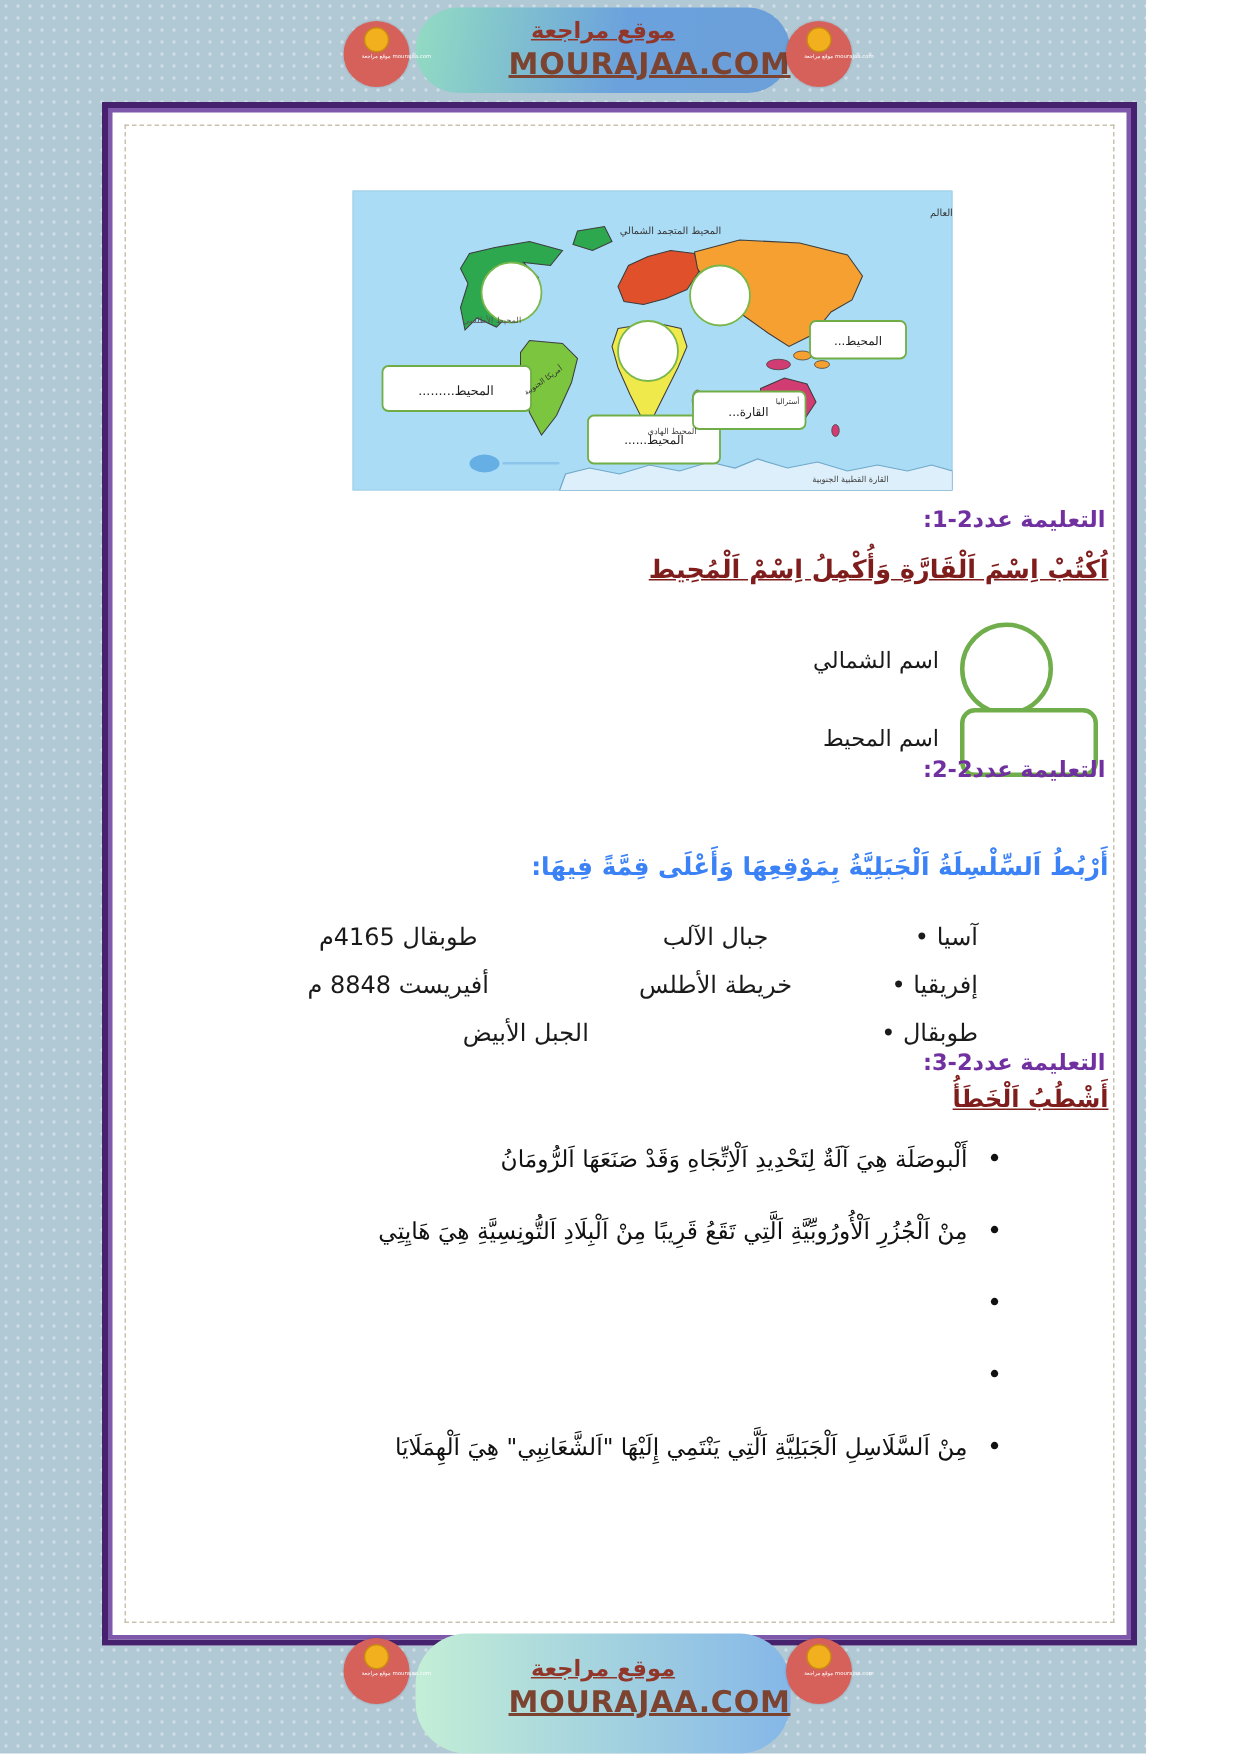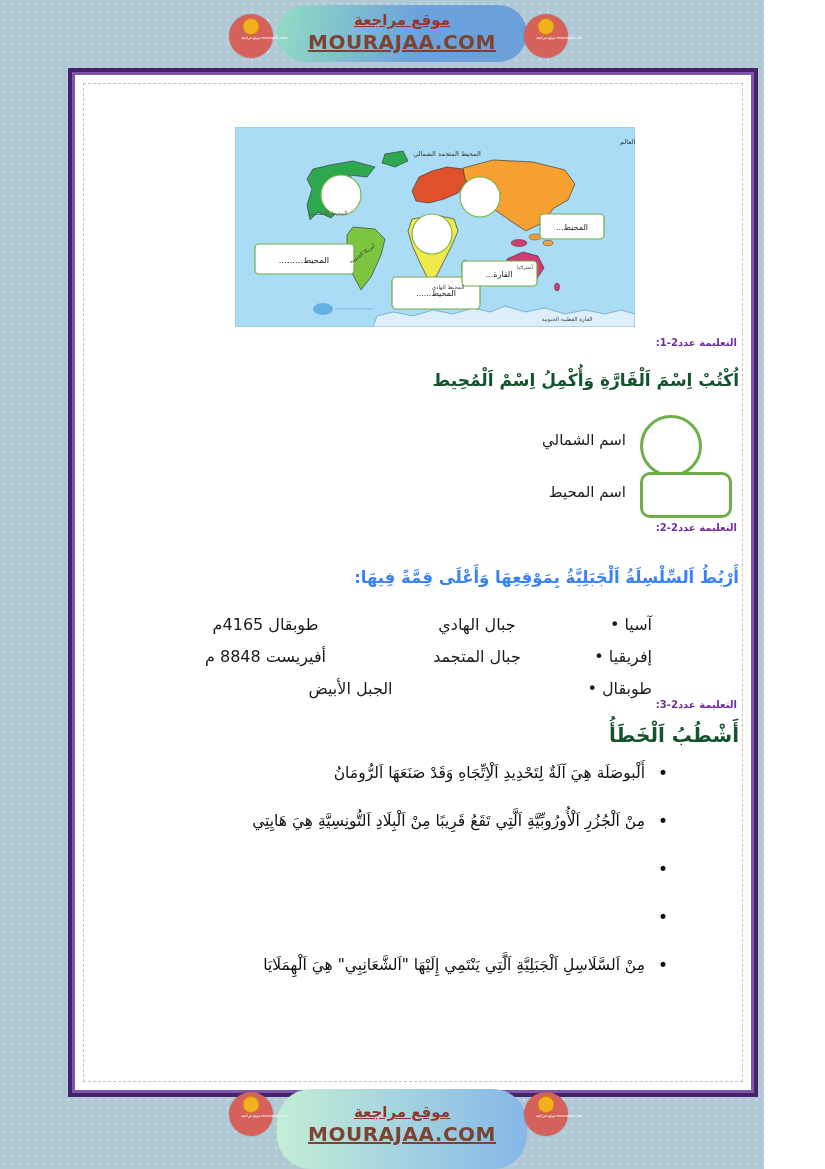--- a/index.html
+++ b/index.html
@@ -16,33 +16,33 @@
   .content{position:absolute;inset:7px;direction:rtl;}
   
   .pill{position:absolute;box-sizing:border-box;text-align:center;border-radius:34px;}
   .pill.header{left:277px;top:5px;width:250px;height:57px;padding-top:5px;
     background:linear-gradient(100deg,#93dcc2 0%,#6ba2dd 55%,#6b9fd9 100%);}
   .pill.footer{left:277px;top:1089px;width:250px;height:80px;padding-top:13px;
     background:linear-gradient(90deg,#c3eed6 0%,#85b7e8 100%);}
   .pill .ar{display:block;color:#93362a;font-weight:bold;font-size:15px;
     text-decoration:underline;line-height:20px;}
   .pill .en{display:block;color:#7c4330;font-weight:bold;font-size:20px;
-    letter-spacing:.5px;text-decoration:underline;line-height:24px;}
+    letter-spacing:.5px;text-decoration:underline;line-height:24px;text-align:right;}
   .logo{position:absolute;width:44px;height:44px;border-radius:50%;background:#d6605a;
     box-shadow:0 0 0 1px rgba(0,0,0,.05);text-align:center;}
   .logo .sun{position:absolute;left:50%;top:4px;transform:translateX(-50%);
     width:15px;height:15px;border-radius:50%;background:#f2b01e;border:1px solid #c98a12;}
   .logo .tx{position:absolute;left:0;right:0;top:22px;color:#fff;
     font-size:8px;line-height:8px;transform:scale(.45);transform-origin:center top;white-space:nowrap;}
   
   .map{position:absolute;left:156px;top:48px;width:400px;height:200px;}
   
   .abs{position:absolute;}
-  .sec-title{color:#7030a0;font-weight:bold;font-size:10px;}
-  .instr-blue{color:#14532d;font-weight:bold;font-size:17px;}
+  .sec-title{color:#7030a0;font-weight:bold;font-size:15px;}
+  .instr-blue{color:#7f1d1d;font-weight:bold;font-size:17px;text-decoration:underline;}
   .instr-orange{color:#3b82f6;font-weight:bold;font-size:16.5px;}
   .field-label{color:#1a1a1a;font-size:15px;}
   .circle-field{width:56px;height:56px;border:3px solid #6fae4b;border-radius:50%;background:#fff;}
   .rect-field{width:86px;height:40px;border:3px solid #6fae4b;border-radius:10px;background:#fff;}
   .match-row{position:absolute;right:95px;left:60px;display:flex;direction:rtl;
     color:#1a1a1a;font-size:16px;line-height:30px;}
   .match-row .c1{width:90px;direction:ltr;text-align:right;white-space:nowrap;}
   .match-row .c2{width:170px;text-align:center;white-space:nowrap;}
   .match-row .c3{flex:1;text-align:center;white-space:nowrap;}
   .stmt{position:absolute;right:79px;left:25px;display:flex;direction:rtl;
@@ -138,40 +138,40 @@
 
       <div class="abs sec-title" style="top:258px;right:10px;">التعليمة عدد2-1:</div>
       <div class="abs instr-blue" style="top:291px;right:8px;">اُكْتُبْ اِسْمَ اَلْقَارَّةِ وَأُكْمِلُ اِسْمْ اَلْمُحِيط</div>
 
       <div class="abs field-label" style="top:352px;right:121px;">اسم الشمالي</div>
       <div class="abs circle-field" style="top:336px;right:45px;"></div>
 
       <div class="abs field-label" style="top:404px;right:121px;margin-left:40px;">اسم المحيط</div>
       <div class="abs rect-field" style="top:393px;right:15px;"></div>
 
-      <div class="abs sec-title" style="top:443px;right:10px;margin-left:15px;">التعليمة عدد2-2:</div>
+      <div class="abs sec-title" style="top:425px;right:10px;margin-left:15px;">التعليمة عدد2-2:</div>
       <div class="abs instr-orange" style="top:489px;right:8px;">أَرْبُطُ اَلسِّلْسِلَةُ اَلْجَبَلِيَّةُ بِمَوْقِعِهَا وَأَعْلَى قِمَّةً فِيهَا:</div>
 
       <div class="match-row" style="top:531px;">
         <span class="c1"><span>•</span> <span>آسيا</span></span>
-        <span class="c2">جبال الهادي</span>
+        <span class="c2">جبال الآلب</span>
         <span class="c3">طوبقال 4165م</span>
       </div>
       <div class="match-row" style="top:563px;">
         <span class="c1"><span>•</span> <span>إفريقيا</span></span>
-        <span class="c2">جبال المتجمد</span>
+        <span class="c2">خريطة الأطلس</span>
         <span class="c3">أفيريست 8848 م</span>
       </div>
       <div class="match-row" style="top:595px;">
         <span class="c1"><span>•</span> <span>طوبقال</span></span>
         <span class="c3">الجبل الأبيض</span>
       </div>
 
       <div class="abs sec-title" style="top:620px;right:10px;">التعليمة عدد2-3:</div>
-      <div class="abs instr-blue" style="top:644px;right:8px;font-size:20px;">أَشْطُبُ اَلْخَطَأُ</div>
+      <div class="abs instr-blue" style="top:644px;right:8px;font-size:16px;">أَشْطُبُ اَلْخَطَأُ</div>
 
       <div class="stmt" style="top:681px;">
         <span class="b">•</span>
         <span class="t">أَلْبوصَلَة هِيَ آلَةٌ لِتَحْدِيدِ اَلْاِتِّجَاهِ وَقَدْ صَنَعَهَا اَلرُّومَانُ</span>
       </div>
       <div class="stmt" style="top:729px;">
         <span class="b">•</span>
         <span class="t">مِنْ اَلْجُزُرِ اَلْأُورُوبِّيَّةِ اَلَّتِي تَقَعُ قَرِيبًا مِنْ اَلْبِلَادِ اَلتُّونِسِيَّةِ هِيَ هَايِتِي</span>
       </div>
       <div class="stmt" style="top:777px;">

